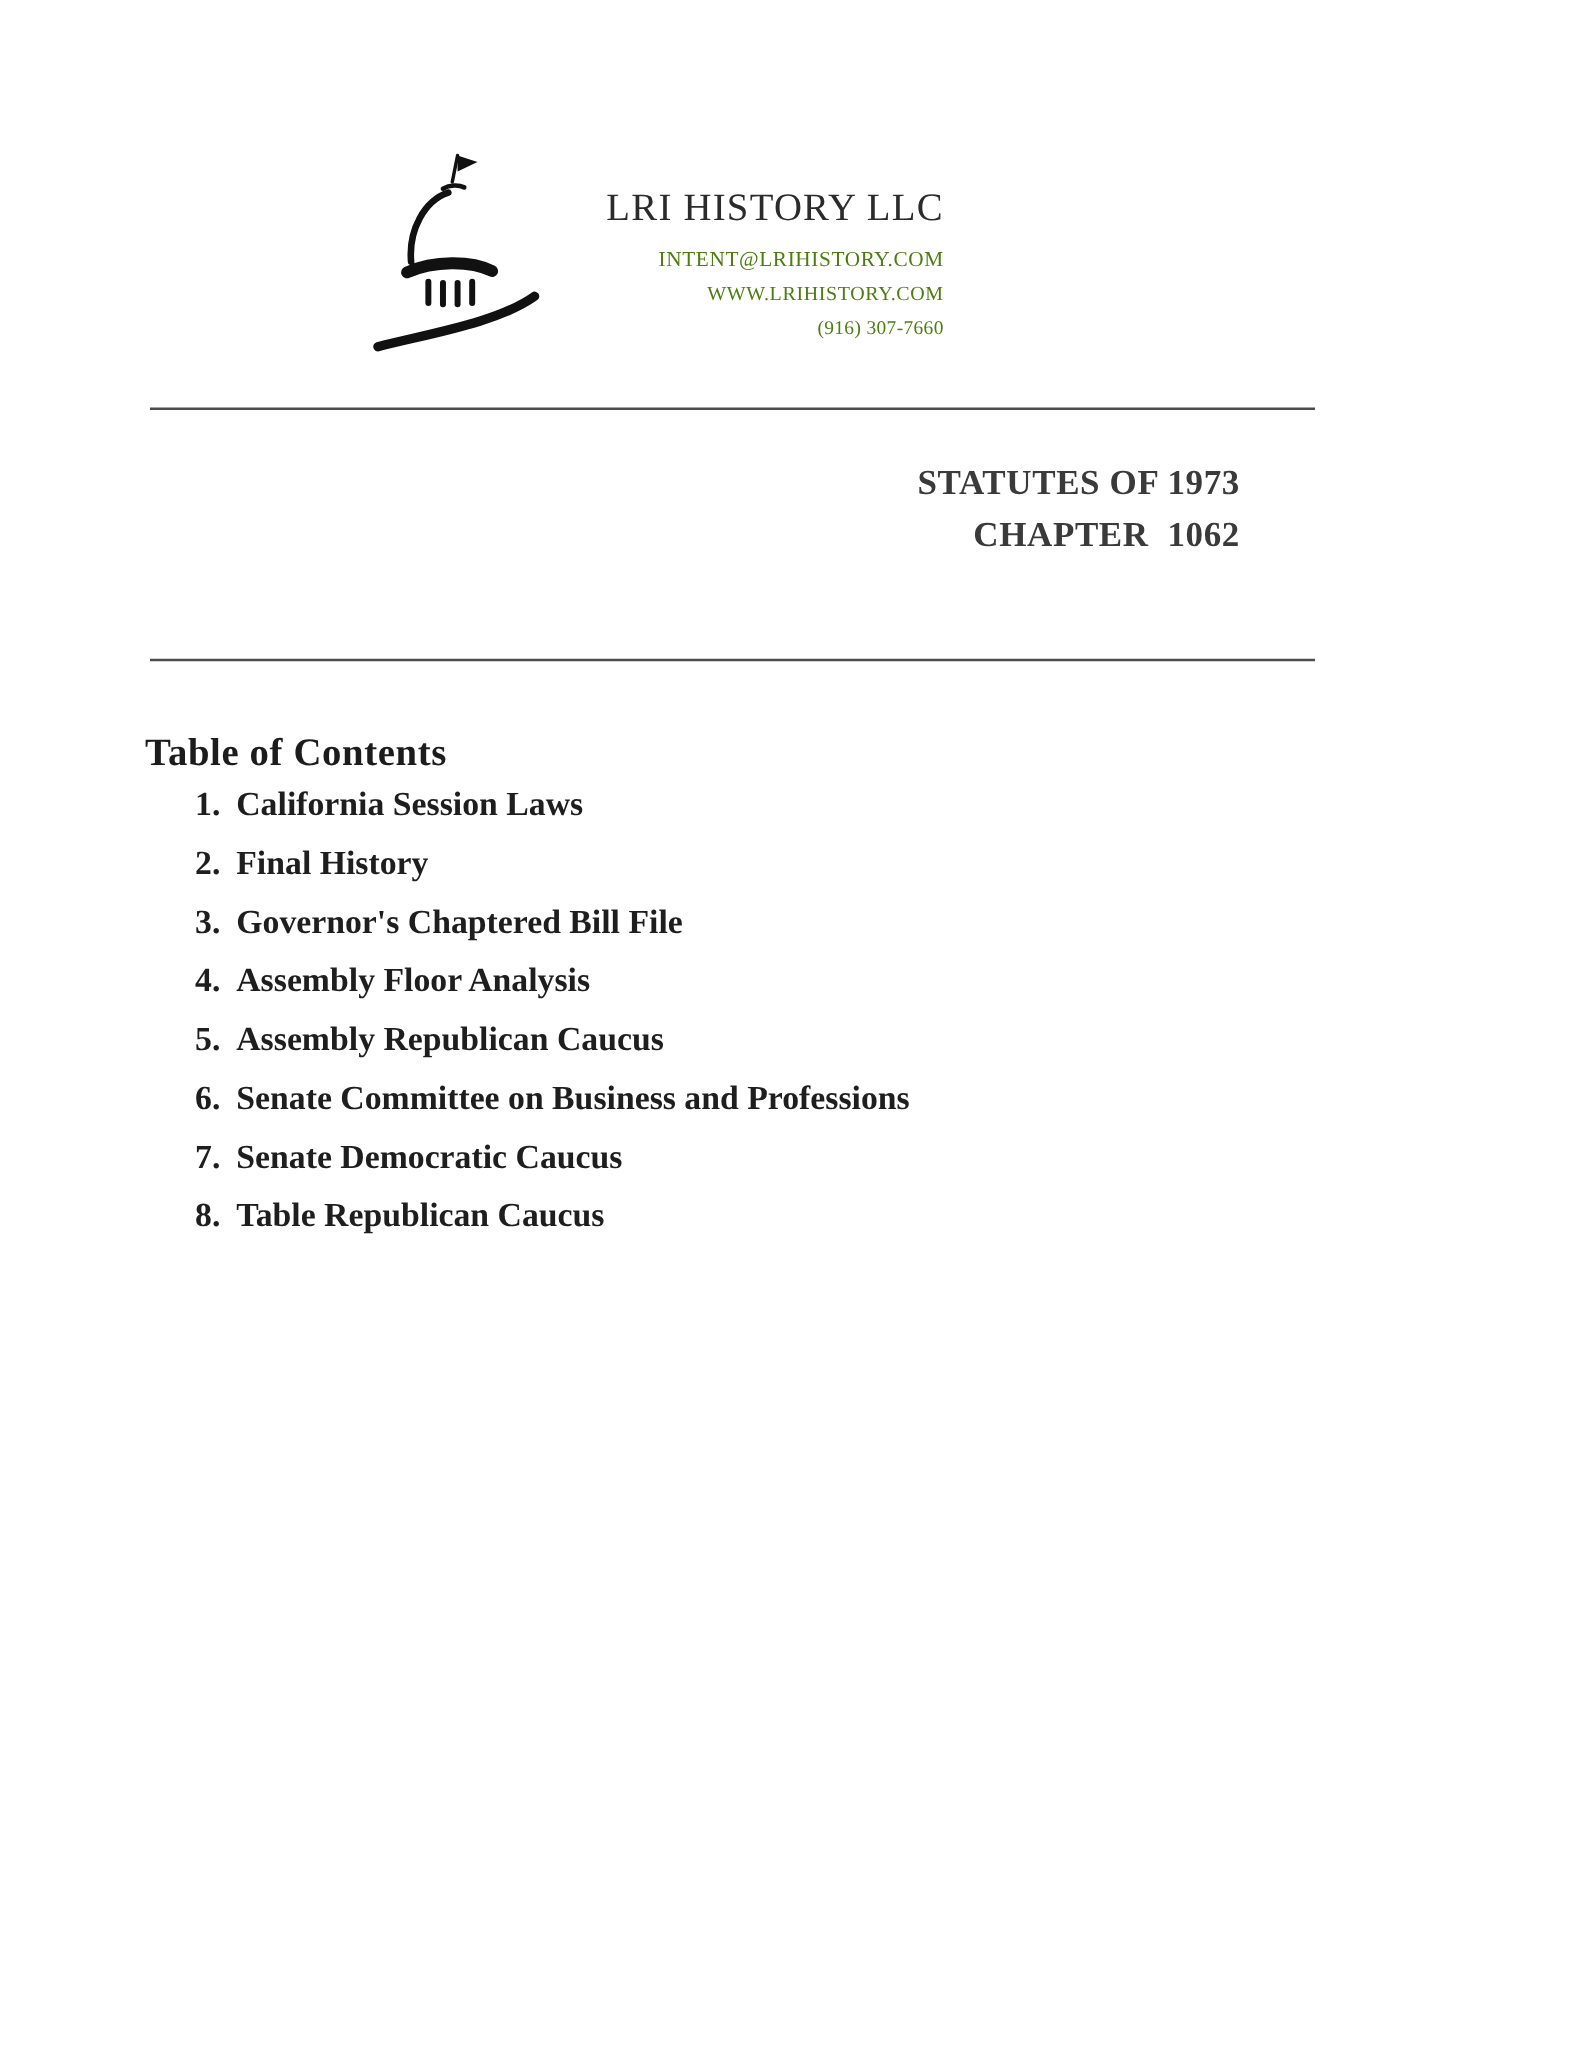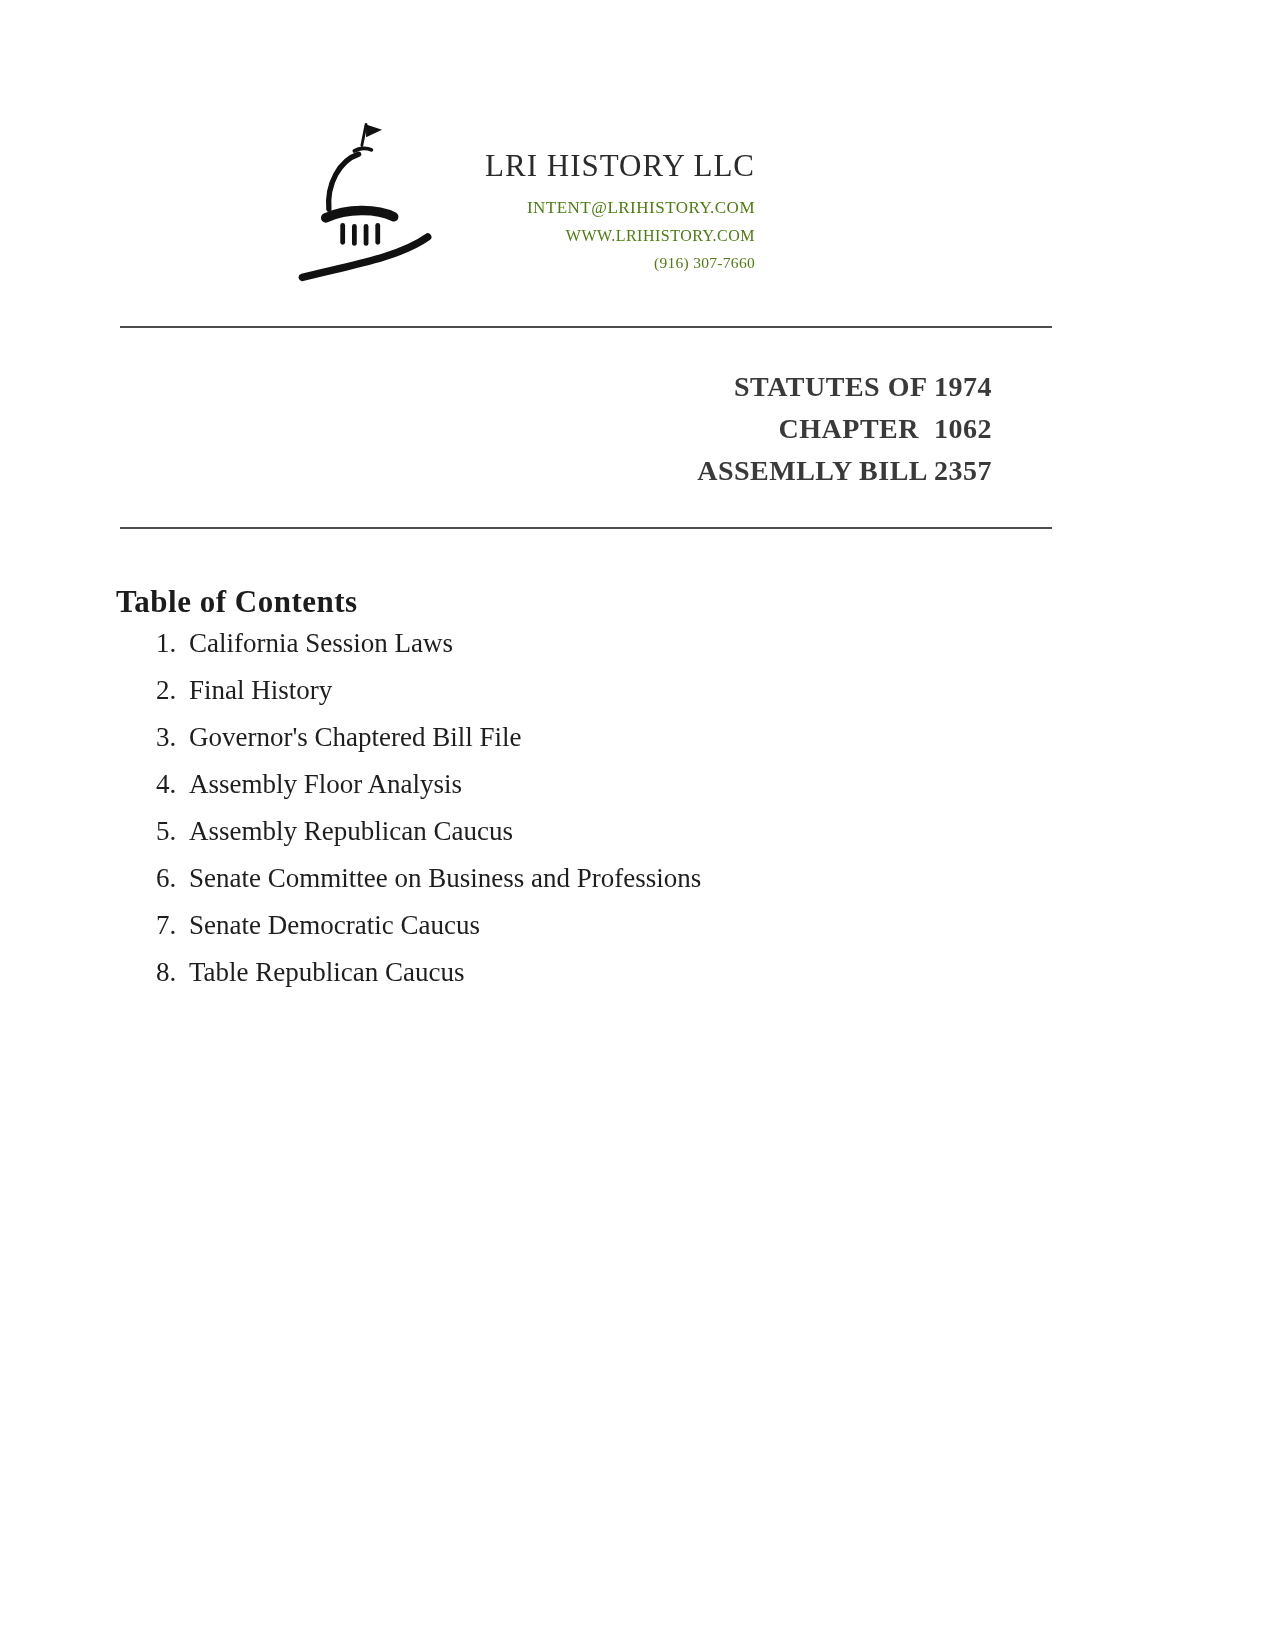--- a/index.html
+++ b/index.html
@@ -89,20 +89,21 @@
     left: 143px;
     top: 620px;
     list-style: decimal;
     padding-left: 40px;
     font-size: 27px;
     color: #1e1e1e;
   }
   .toc-list li {
     line-height: 47px;
     padding-left: 6px;
+    font-weight: bold;
   }
 </style>
 </head>
 <body>
 
 <div class="page">
 
   <div class="logo-wrap">
     <svg viewBox="0 0 130 160" xmlns="http://www.w3.org/2000/svg">
 
@@ -128,23 +129,22 @@
     <div class="company-name">LRI HISTORY LLC</div>
     <div class="contact-line email">INTENT@LRIHISTORY.COM</div>
     <div class="contact-line web">WWW.LRIHISTORY.COM</div>
     <div class="contact-line phone">(916) 307-7660</div>
   </div>
 
   <div class="rule rule-top"></div>
   <div class="rule rule-bottom"></div>
 
   <div class="title-block">
-    <div class="title-line">STATUTES OF 1974</div>
+    <div class="title-line">STATUTES OF 1973</div>
     <div class="title-line">CHAPTER  1062</div>
-    <div class="title-line">ASSEMLLY BILL 2357</div>
   </div>
 
   <h1 class="toc-heading">Table of Contents</h1>
   <ol class="toc-list">
     <li>California Session Laws</li>
     <li>Final History</li>
     <li>Governor's Chaptered Bill File</li>
     <li>Assembly Floor Analysis</li>
     <li>Assembly Republican Caucus</li>
     <li>Senate Committee on Business and Professions</li>

